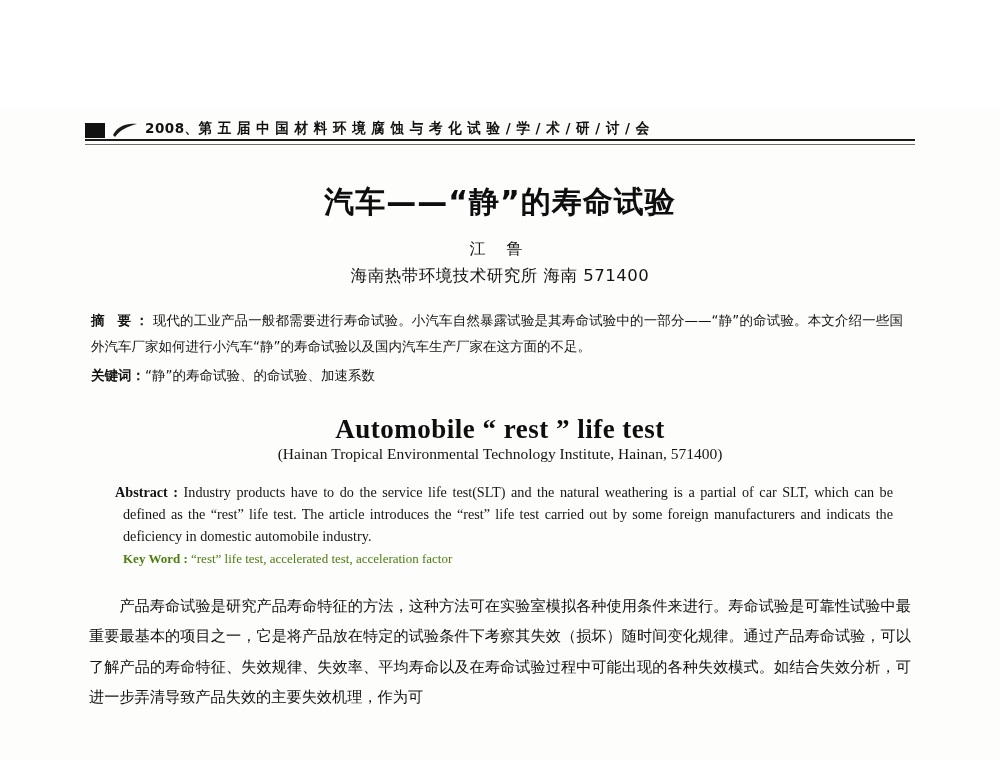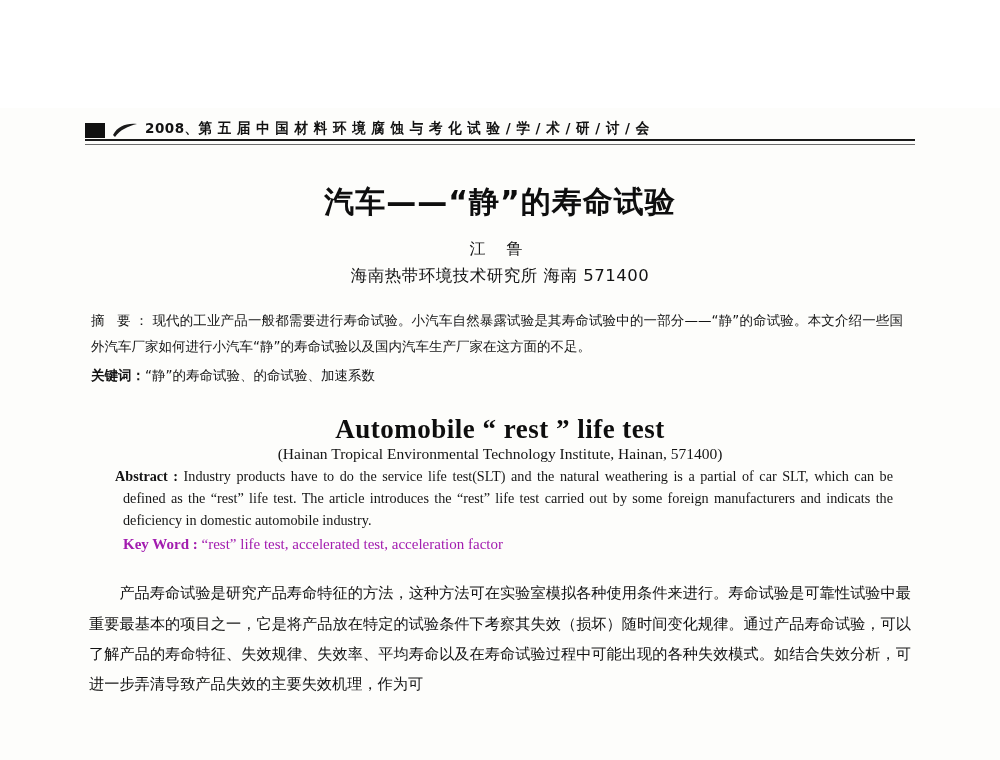--- a/index.html
+++ b/index.html
@@ -102,21 +102,21 @@
   .cn-abstract {
     margin-top: 20px;
     font-family: "DejaVu Sans", sans-serif;
     font-size: 13.5px;
     line-height: 1.95;
     color: #141414;
     text-align: justify;
     padding: 0 12px 0 6px;
   }
   .cn-abstract .lbl {
-    font-weight: normal;
+    font-weight: bold;
     letter-spacing: 4px;
   }
   .cn-kw {
     margin-top: 2px;
     font-family: "DejaVu Sans", sans-serif;
     font-size: 13.5px;
     line-height: 1.95;
     color: #141414;
     padding-left: 6px;
   }
@@ -141,36 +141,36 @@
     font-size: 17px;
     color: #141414;
   }
   .en-affil {
     text-align: center;
     font-family: "Liberation Serif", serif;
     font-size: 15.5px;
     color: #141414;
   }
   .en-abstract {
-    margin-top: 2px;
+    margin-top: 18px;
     font-family: "Liberation Serif", serif;
     font-size: 14.2px;
     line-height: 1.55;
     color: #141414;
     text-align: justify;
     padding: 0 22px 0 38px;
     text-indent: -8px;
   }
   .en-abstract b { font-weight: bold; }
   .en-kw {
     margin-top: 2px;
     font-family: "Liberation Serif", serif;
-    font-size: 15px;
+    font-size: 13px;
     line-height: 1.55;
-    color: #a21caf;
+    color: #4d7c0f;
     padding-left: 38px;
   }
   .en-kw b { font-weight: bold; }
 
   
   .body-text {
     margin-top: 22px;
     font-family: "DejaVu Sans", sans-serif;
     font-size: 15.2px;
     line-height: 2.0;

